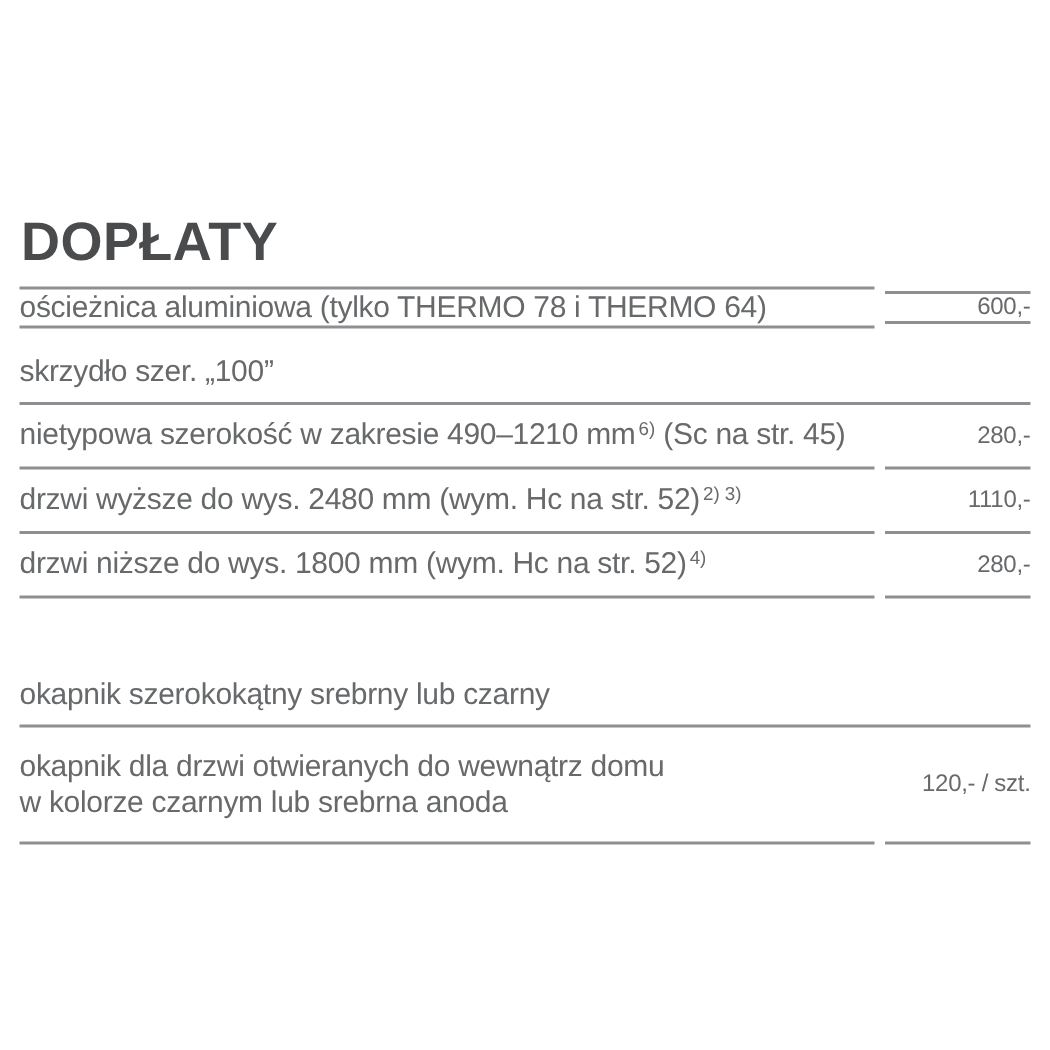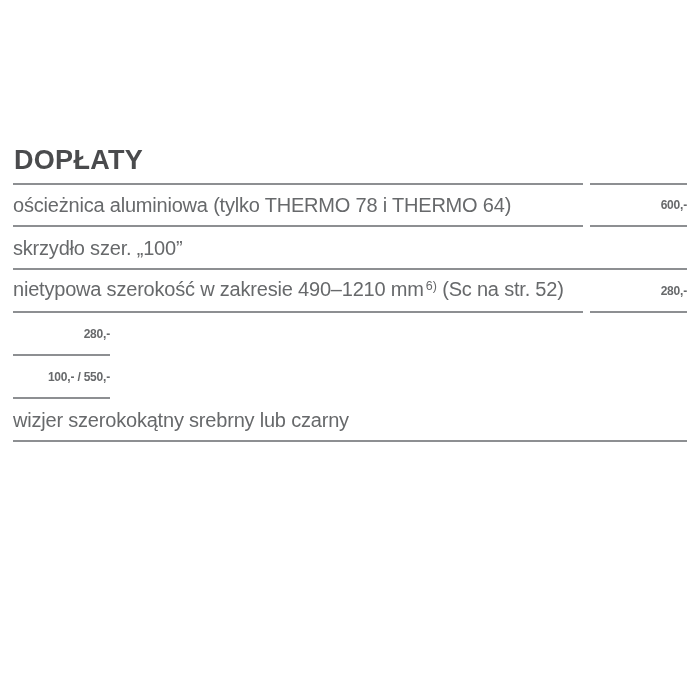--- a/index.html
+++ b/index.html
@@ -21,33 +21,33 @@
   .sheet {
     position: absolute;
     left: 13px;
     top: 140px;
     width: 674px;
   }
   .title {
     margin: 0;
     height: 43px;
     padding-left: 1px;
-    font-size: 27px;
+    font-size: 36px;
     line-height: 41px;
     font-weight: 700;
     letter-spacing: 0.3px;
     color: var(--title);
   }
   .rows { width: 100%; }
   .row {
     display: flex;
     gap: 7px;
     height: 43px;
   }
-  .row.first { height: 44px; }
+  .row.first { height: 44px; align-items: center; }
   .row.two-line { height: 78px; }
   .cell { border-bottom: 2px solid var(--rule); }
   .rows .row:first-child .cell { border-top: 2px solid var(--rule); }
   .desc {
     flex: 1;
     display: flex;
     align-items: center;
     min-width: 0;
   }
   .desc-inner {
@@ -56,25 +56,24 @@
     letter-spacing: -0.2px;
     color: var(--text);
   }
   .price {
     width: 97px;
     display: flex;
     align-items: center;
     justify-content: flex-end;
   }
   .price-inner {
-    font-size: 12px;
+    font-size: 16px;
     letter-spacing: -0.2px;
     color: var(--text);
     white-space: nowrap;
-    font-weight: bold;
   }
   .sup {
     font-size: 12.5px;
     letter-spacing: 0;
     position: relative;
     top: -6px;
     margin-left: 2px;
     white-space: nowrap;
   }
 </style>
@@ -94,40 +93,56 @@
   </div>
 
   <div class="row">
     <div class="cell desc">
       <span class="desc-inner"><span>skrzydło szer. „100”</span></span>
     </div>
   </div>
 
   <div class="row">
     <div class="cell desc">
-      <span class="desc-inner"><span>nietypowa szerokość w zakresie 490–1210 mm</span><span class="sup">6)</span><span> (Sc na str. 52)</span></span>
+      <span class="desc-inner"><span>nietypowa szerokość w zakresie 490–1210 mm</span><span class="sup">6)</span><span> (Sc na str. 45)</span></span>
     </div>
     <div class="cell price">
       <span class="price-inner">280,-</span>
     </div>
   </div>
 
+  <div class="row">
+    <div class="cell desc">
+      <span class="desc-inner"><span>drzwi wyższe do wys. 2480 mm (wym. Hc na str. 52)</span><span class="sup">2) 3)</span></span>
+    </div>
+    <div class="cell price">
+      <span class="price-inner">1110,-</span>
+    </div>
+  </div>
 
   <div class="row">
+    <div class="cell desc">
+      <span class="desc-inner"><span>drzwi niższe do wys. 1800 mm (wym. Hc na str. 52)</span><span class="sup">4)</span></span>
+    </div>
     <div class="cell price">
       <span class="price-inner">280,-</span>
     </div>
   </div>
 
   <div class="row">
-    <div class="cell price">
-      <span class="price-inner">100,- / 550,-</span>
-    </div>
   </div>
 
   <div class="row">
     <div class="cell desc">
-      <span class="desc-inner"><span>wizjer szerokokątny srebrny lub czarny</span></span>
+      <span class="desc-inner"><span>okapnik szerokokątny srebrny lub czarny</span></span>
     </div>
   </div>
 
+  <div class="row two-line">
+    <div class="cell desc">
+      <span class="desc-inner"><span>okapnik dla drzwi otwieranych do wewnątrz domu</span><br><span>w kolorze czarnym lub srebrna anoda</span></span>
+    </div>
+    <div class="cell price">
+      <span class="price-inner">120,- / szt.</span>
+    </div>
+  </div>
 </div>
 </div>
 
 </body></html>

